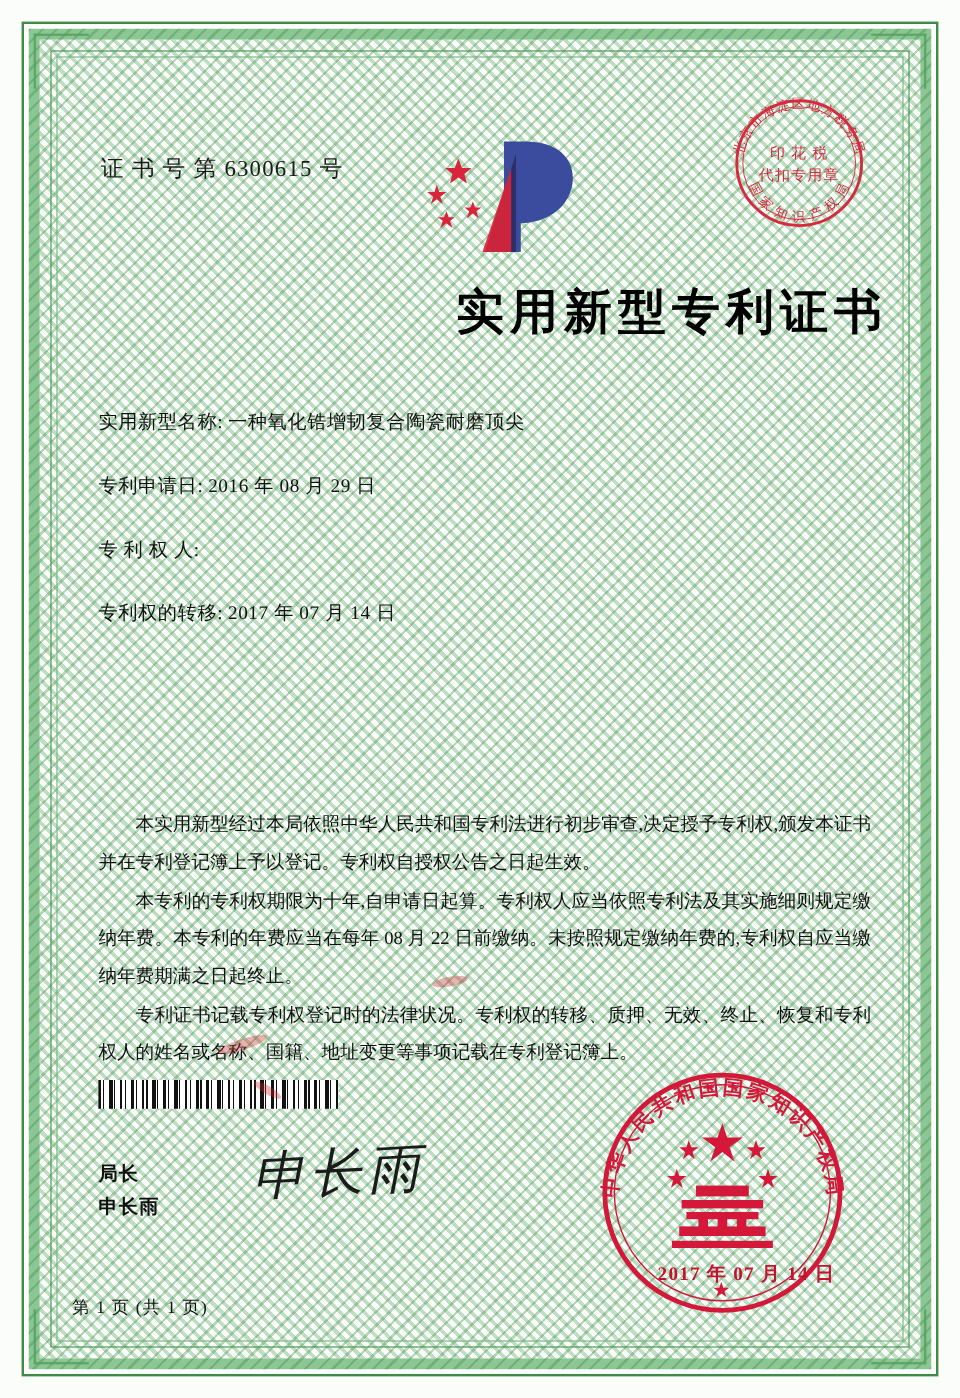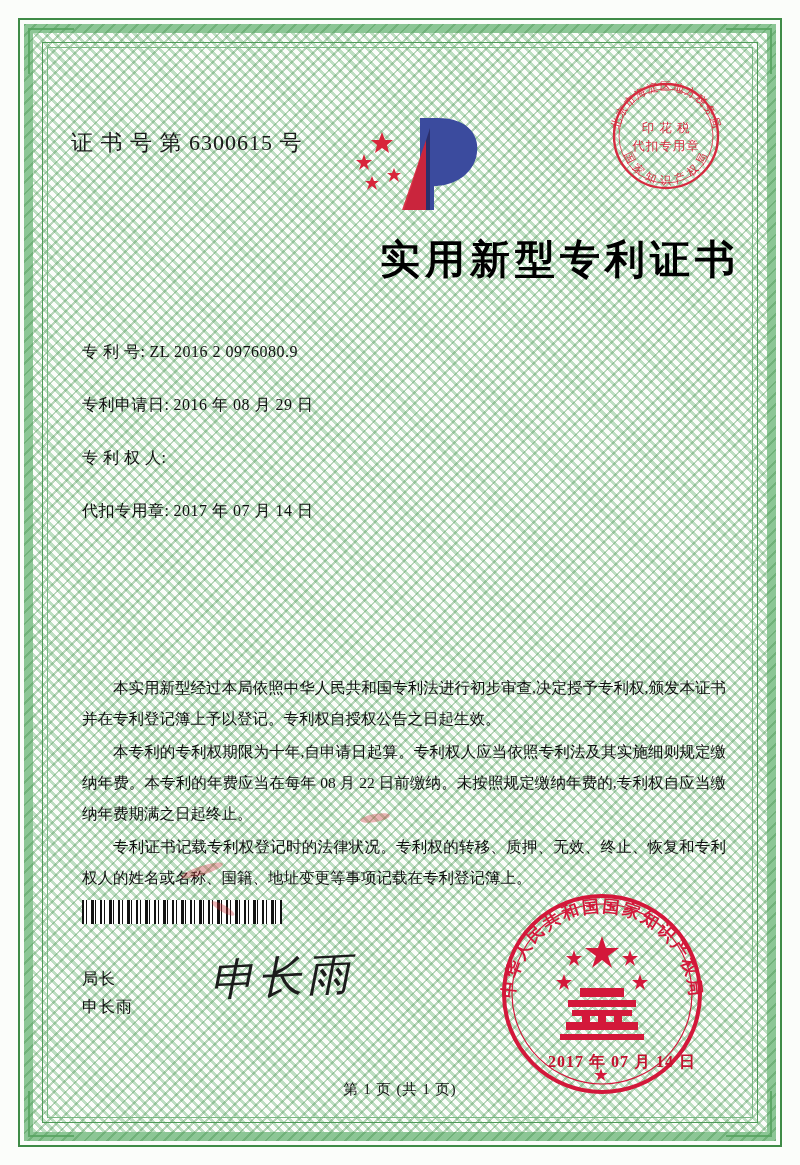--- a/index.html
+++ b/index.html
@@ -68,23 +68,23 @@
   .corner.br { right: 28px; bottom: 28px; border-left: none; border-top: none; }
 
   .content {
     position: absolute;
     left: 60px; top: 60px; right: 60px; bottom: 60px;
   }
 
   
   .cert-no {
     position: absolute;
-    left: 11px;
+    left: 24px;
     top: 68px;
-    font-size: 22px;
+    font-size: 19px;
     color: #1a1a1a;
     letter-spacing: 1px;
     white-space: nowrap;
   }
 
   
   .logo {
     position: absolute;
     left: 282px;
     top: 50px;
@@ -171,20 +171,21 @@
   }
 
   .signer {
     position: absolute;
     left: 22px;
     top: 905px;
     font-size: 16px;
     line-height: 1.75;
     color: #111;
     letter-spacing: 1px;
+    font-weight: bold;
   }
 
   .signature {
     position: absolute;
     left: 150px;
     top: 888px;
     font-size: 44px;
     color: #1b1b1b;
     font-family: "Liberation Serif", "DejaVu Serif", serif;
     font-style: italic;
@@ -209,21 +210,21 @@
     color: #c4122f;
     letter-spacing: 1px;
     font-weight: bold;
   }
 
   .page-num {
     position: absolute;
     bottom: 6px;
     left: 0;
     width: 100%;
-    text-align: center;
+    text-align: left;
     font-size: 14.5px;
     color: #111;
     letter-spacing: 1px;
   }
 
   .redmark {
     position: absolute;
     background: rgba(200, 40, 50, 0.35);
     border-radius: 50%;
   }
@@ -279,32 +280,32 @@
         </text>
         <text x="64" y="60" font-size="12.5" fill="#d62b3f" text-anchor="middle" font-family="'Liberation Serif', serif" letter-spacing="1">印 花 税</text>
         <text x="64" y="78" font-size="12.5" fill="#d62b3f" text-anchor="middle" font-family="'Liberation Serif', serif" letter-spacing="1">代扣专用章</text>
       </svg>
     </div>
 
     <div class="title">实用新型专利证书</div>
 
     <div class="fields">
       <div class="field">
-        <span class="label">专 利 号:</span>
-        <span class="value">ZL 2016 2 0976080.9</span>
+        <span class="label">实用新型名称:</span>
+        <span class="value">一种氧化锆增韧复合陶瓷耐磨顶尖</span>
       </div>
       <div class="field">
         <span class="label">专利申请日:</span>
         <span class="value">2016 年 08 月 29 日</span>
       </div>
       <div class="field">
         <span class="label">专 利 权 人:</span>
       </div>
       <div class="field">
-        <span class="label">代扣专用章:</span>
+        <span class="label">专利权的转移:</span>
         <span class="value">2017 年 07 月 14 日</span>
       </div>
     </div>
 
     <div class="paragraphs">
       <p>本实用新型经过本局依照中华人民共和国专利法进行初步审查,决定授予专利权,颁发本证书并在专利登记簿上予以登记。专利权自授权公告之日起生效。</p>
       <p>本专利的专利权期限为十年,自申请日起算。专利权人应当依照专利法及其实施细则规定缴纳年费。本专利的年费应当在每年 08 月 22 日前缴纳。未按照规定缴纳年费的,专利权自应当缴纳年费期满之日起终止。</p>
       <p>专利证书记载专利权登记时的法律状况。专利权的转移、质押、无效、终止、恢复和专利权人的姓名或名称、国籍、地址变更等事项记载在专利登记簿上。</p>
     </div>
 

